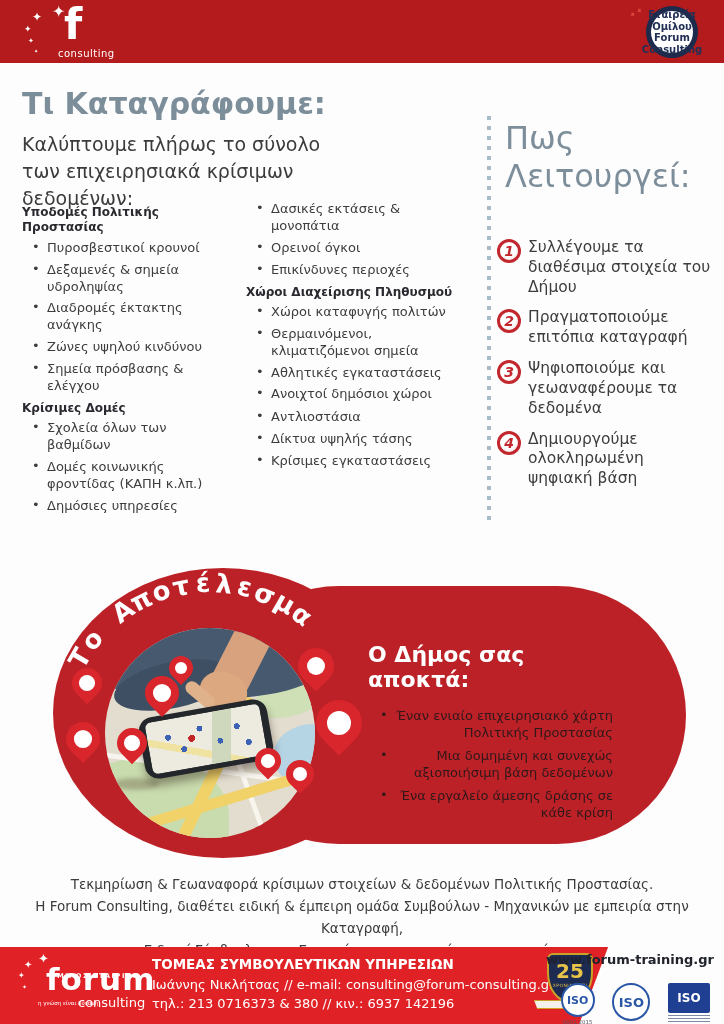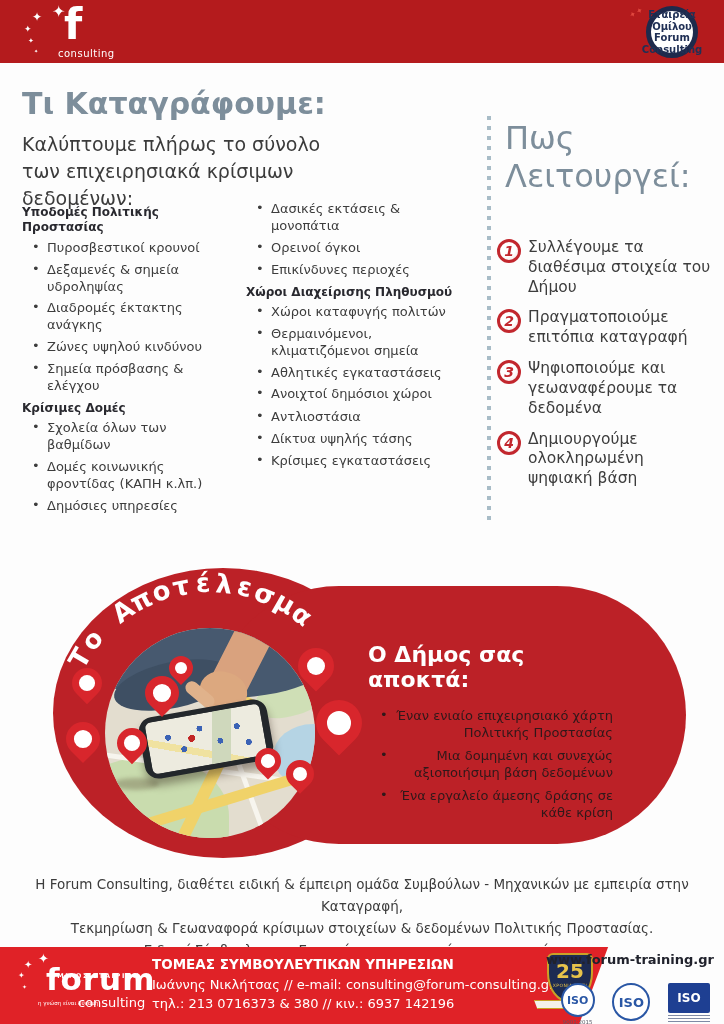--- a/index.html
+++ b/index.html
@@ -280,22 +280,22 @@
     <ul>
 
     <li>Έναν ενιαίο επιχειρησιακό χάρτη Πολιτικής Προστασίας</li>
         <li>Μια δομημένη και συνεχώς αξιοποιήσιμη βάση δεδομένων</li>
         <li>Ένα εργαλείο άμεσης δράσης σε κάθε κρίση</li>
       </ul>
   </div>
 
   <div class="about">
 
-  <div class="about-line">Η Forum Consulting, διαθέτει ειδική &amp; έμπειρη ομάδα Συμβούλων - Μηχανικών με εμπειρία στην Καταγραφή,</div>
-      <div class="about-line">Τεκμηρίωση &amp; Γεωαναφορά κρίσιμων στοιχείων &amp; δεδομένων Πολιτικής Προστασίας.</div>
+  <div class="about-line">Τεκμηρίωση &amp; Γεωαναφορά κρίσιμων στοιχείων &amp; δεδομένων Πολιτικής Προστασίας.</div>
+      <div class="about-line">Η Forum Consulting, διαθέτει ειδική &amp; έμπειρη ομάδα Συμβούλων - Μηχανικών με εμπειρία στην Καταγραφή,</div>
       <div class="about-line">Ειδικοί Σύμβουλοι της Εταιρείας μας, μπορούν να σας παρέχουν</div>
       <div class="about-line">κάθε δυνατή ενημέρωση για την παροχή της Υπηρεσίας</div>
     </div>
 
   <footer class="bbar">
     <div class="bbar-red"></div>
 
     <div class="flogo">
       <span class="st" style="left:22px;top:-2px;font-size:13px;">✦</span>
       <span class="st" style="left:8px;top:6px;font-size:10px;">✦</span>

